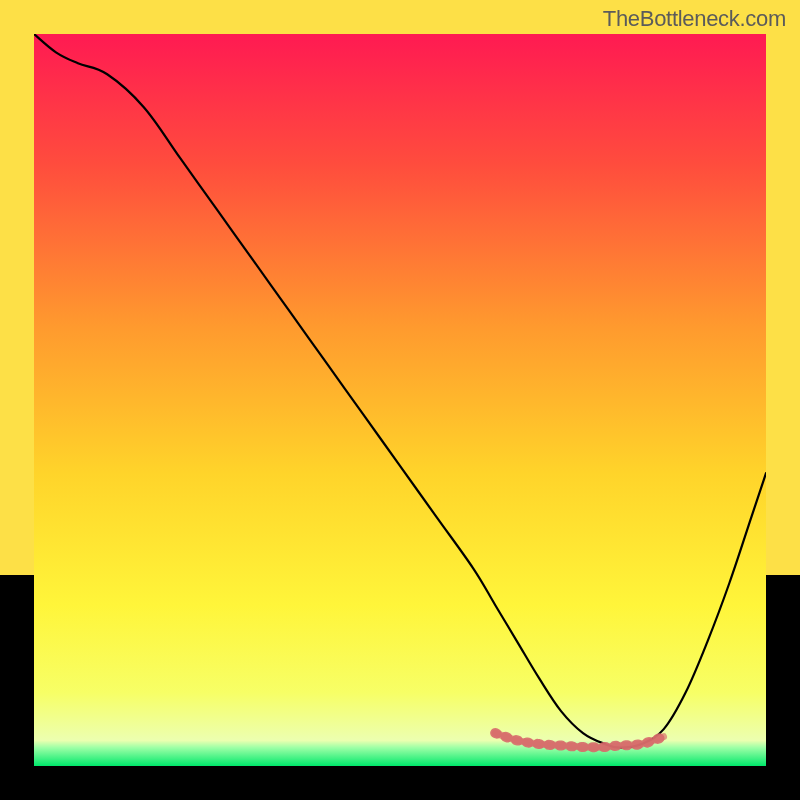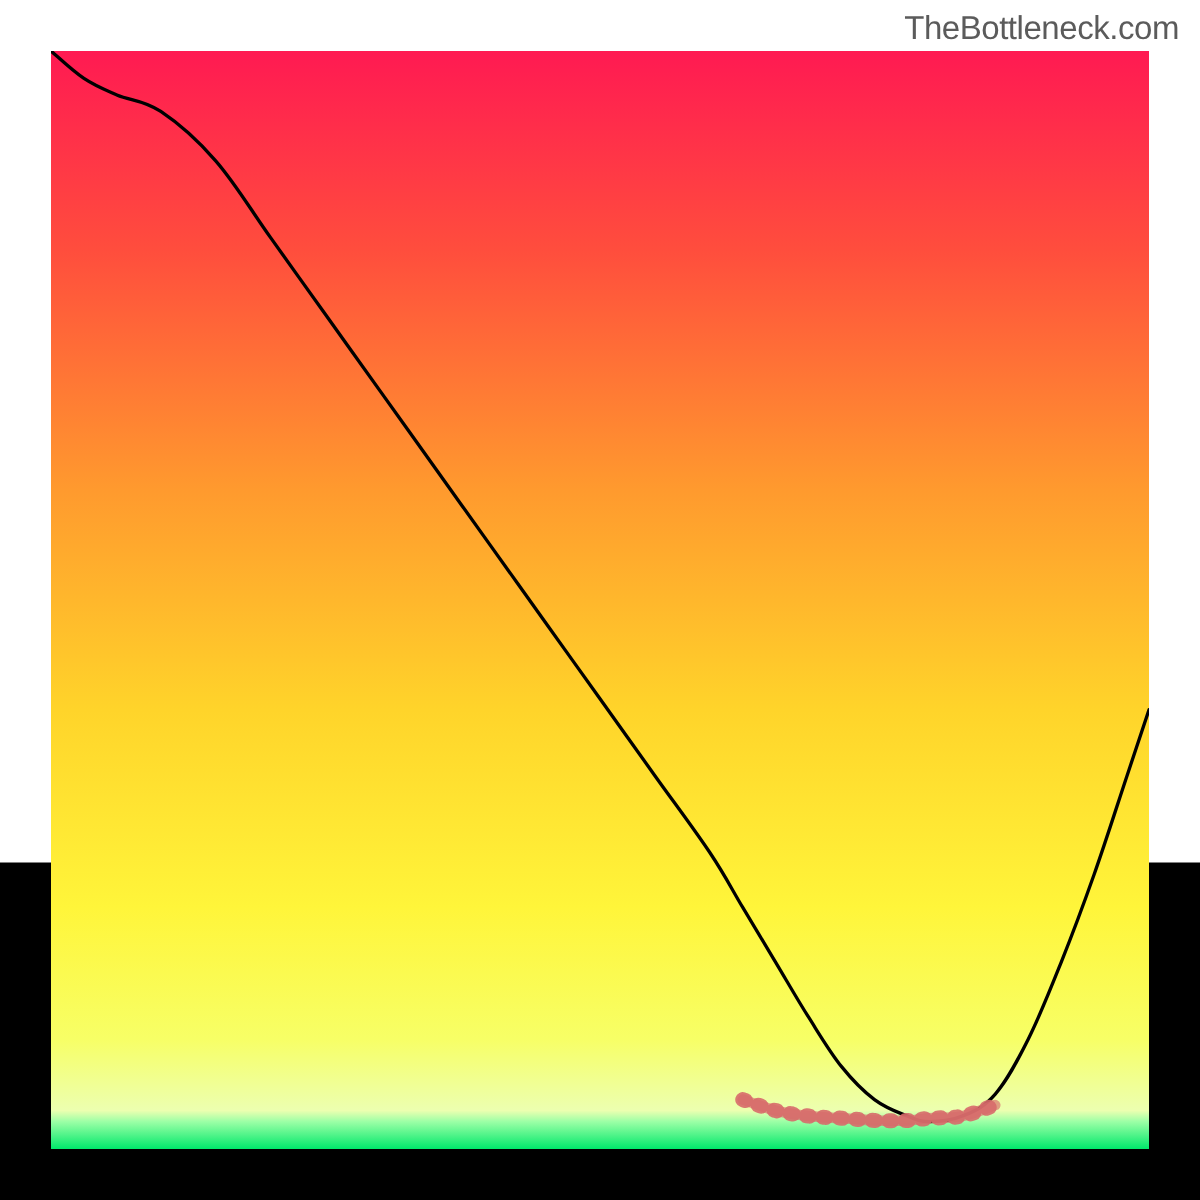--- a/index.html
+++ b/index.html
@@ -1,21 +1,21 @@
 <!DOCTYPE html>
 <html><head>
 <meta charset="utf-8">
 <style>
   * { margin: 0; padding: 0; box-sizing: border-box; }
   html, body { width: 800px; height: 800px; overflow: hidden; background: #000; }
   .frame {
     position: relative;
     width: 800px;
     height: 575px;
-    background: #ffffff;
+    background: #fde047;
   }
   .watermark {
     position: absolute;
     top: 6px;
     right: 14px;
     font-family: Arial, Helvetica, sans-serif;
     font-size: 22px;
     color: #5b5b5b;
     letter-spacing: -0.3px;
     font-weight: 500;

